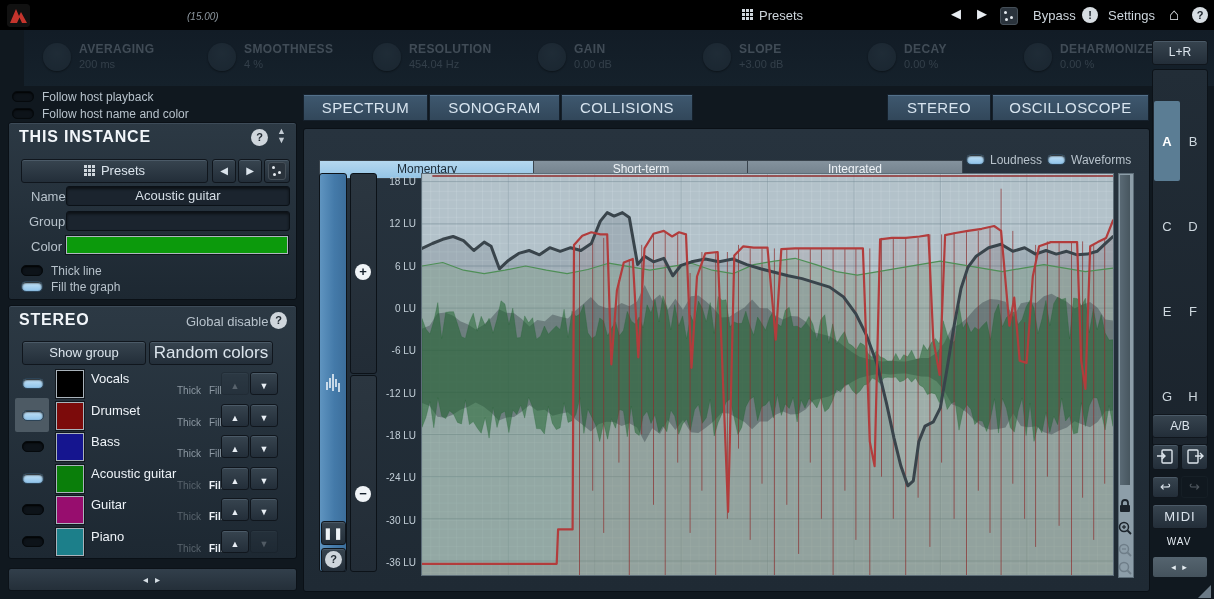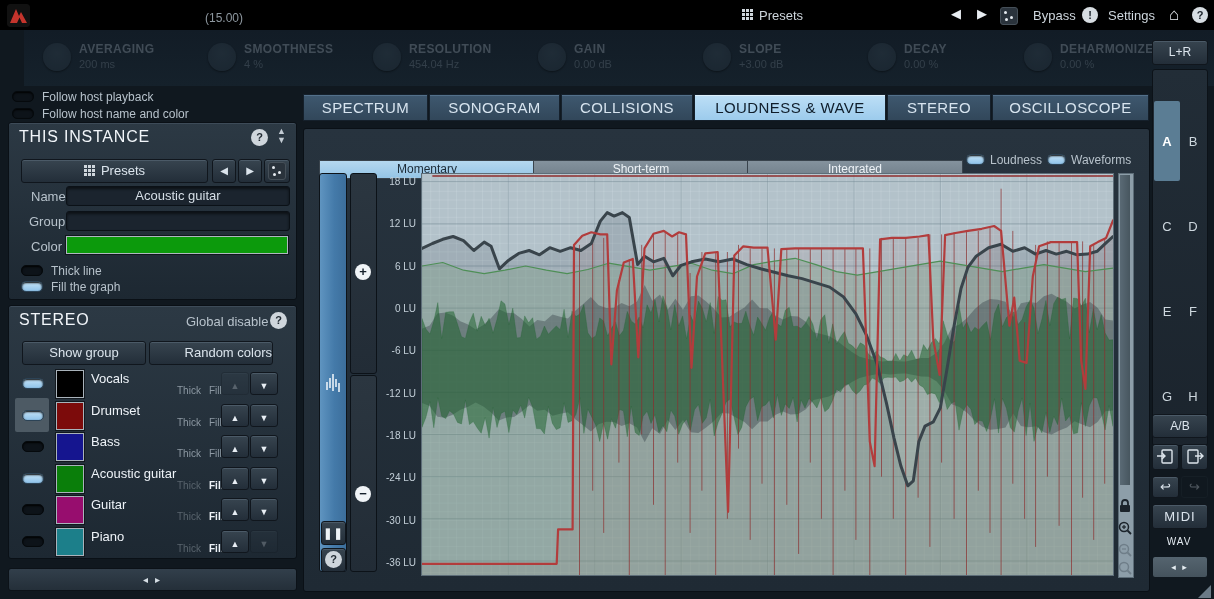--- a/index.html
+++ b/index.html
@@ -3,21 +3,21 @@
 <meta charset="utf-8">
 <style>
   html,body{margin:0;padding:0;background:#05090d;}
   #app{position:relative;width:1214px;height:599px;background:#10181f;font-family:"Liberation Sans",sans-serif;overflow:hidden;
        -webkit-font-smoothing:antialiased;color:#dfe7ee;}
   .abs{position:absolute;}
   
   #titlebar{left:0;top:0;width:1214px;height:30px;background:#000;}
   #logo{left:7px;top:4px;width:23px;height:23px;border-radius:3px;background:#000;}
   #app-title{left:38px;top:3px;font-size:19px;font-weight:bold;color:#fff;letter-spacing:.3px;}
-  #app-version{left:205px;top:11px;font-size:12px;color:#8d979f;}
+  #app-version{left:187px;top:11px;font-size:10px;color:#8d979f;font-style:italic;}
   .tbtxt{font-size:13px;color:#cdd5dc;top:8px;}
   .tbicon{top:6px;font-size:13px;color:#e8edf2;}
   .circle-ico{width:16px;height:16px;border-radius:50%;background:#d7dde2;color:#1a2129;font-size:11px;font-weight:bold;
               text-align:center;line-height:16px;}
   .grid-ico{display:inline-block;width:11px;height:11px;margin-right:6px;
             background:
              linear-gradient(#cfd6dc,#cfd6dc) 0 0/3px 3px, linear-gradient(#cfd6dc,#cfd6dc) 4px 0/3px 3px, linear-gradient(#cfd6dc,#cfd6dc) 8px 0/3px 3px,
              linear-gradient(#cfd6dc,#cfd6dc) 0 4px/3px 3px, linear-gradient(#cfd6dc,#cfd6dc) 4px 4px/3px 3px, linear-gradient(#cfd6dc,#cfd6dc) 8px 4px/3px 3px,
              linear-gradient(#cfd6dc,#cfd6dc) 0 8px/3px 3px, linear-gradient(#cfd6dc,#cfd6dc) 4px 8px/3px 3px, linear-gradient(#cfd6dc,#cfd6dc) 8px 8px/3px 3px;
             background-repeat:no-repeat;}
@@ -38,21 +38,21 @@
          color:#d6dfe7;font-size:13px;text-align:center;}
   .pill{width:20px;height:9px;border-radius:5px;background:#0d1319;border:1px solid #05090c;box-shadow:inset 0 1px 2px #000;}
   .pill.on{background:linear-gradient(#c4e2f6,#8fc3ea);border-color:#2c4356;}
   .toggle-label{font-size:12px;color:#b7c2cb;}
   .help-circle{width:17px;height:17px;border-radius:50%;background:#cfd6dc;color:#222b33;font-size:11px;font-weight:bold;
                text-align:center;line-height:17px;}
   
   #follow1{left:12px;top:87px;} #follow2{left:12px;top:104px;}
   .followrow .pill{display:inline-block;vertical-align:middle;margin-right:8px;}
   #instance-panel{left:8px;top:122px;width:287px;height:176px;}
-  .sect-title{font-size:16px;font-weight:normal;color:#f2f6fa;letter-spacing:.8px;}
+  .sect-title{font-size:16px;font-weight:bold;color:#f2f6fa;letter-spacing:.8px;}
   #tracks-panel{left:8px;top:305px;width:287px;height:252px;}
   .uarr,.darr{font-size:9px;color:#e8eef4;}
   .dim{opacity:.25;}
   .thickfill{font-size:10px;color:#8d99a3;}
   .tf-dim{color:#59646d;} .tf-on{color:#eef3f8;font-weight:bold;}
   .swatch{width:26px;height:26px;border:1px solid #a9b3bb;box-shadow:0 0 0 1px #12181e;}
   .trackname{font-size:13px;color:#eef3f8;}
   #left-resize{left:8px;top:568px;width:287px;height:21px;background:linear-gradient(#323f4b,#242f39);
                border:1px solid #0c1218;border-radius:3px;text-align:center;color:#d7dfe6;font-size:10px;line-height:21px;letter-spacing:2px;}
   
@@ -200,21 +200,21 @@
       <span class="pill on" style="display:inline-block;vertical-align:middle;margin-right:8px;"></span><span class="toggle-label">Fill the graph</span>
     </div>
   </div>
 
   <div class="abs panel" id="tracks-panel">
     <div class="abs sect-title" style="left:10px;top:5px;">STEREO</div>
     <div class="abs toggle-label" style="left:177px;top:8px;font-size:13px;">Global disable</div>
     <div class="abs help-circle" style="left:261px;top:6px;">?</div>
 
     <div class="abs btn" style="left:13px;top:35px;width:122px;height:22px;font-size:13px;line-height:22px;">Show group</div>
-    <div class="abs btn" style="left:140px;top:35px;width:122px;height:22px;font-size:13px;line-height:22px;text-align:right;">Random colors</div>
+    <div class="abs btn" style="left:140px;top:35px;width:122px;height:22px;font-size:17px;line-height:22px;">Random colors</div>
 
     <div class="abs" id="trackrows" style="left:0;top:62px;width:287px;height:188px;">
         <div class="abs" style="left: 0px; top: 0px; width: 287px; height: 31px;">
           <span class="abs pill on" style="left:13px;top:10px;"></span>
      <div class="abs swatch" style="left:47px;top:2px;background:#000000;"></div>
      <div class="abs trackname" style="left:82px;top:3px;">Vocals</div>
      <span class="abs thickfill " style="left:168px;top:17px;">Thick</span>
      <span class="abs thickfill " style="left:200px;top:17px;">Fill</span>
      <div class="abs btn dim" style="left:212px;top:4px;width:26px;height:21px;line-height:21px;"><span class="uarr">▲</span></div>
      <div class="abs btn " style="left:241px;top:4px;width:26px;height:21px;line-height:21px;"><span class="darr">▼</span></div>
@@ -266,21 +266,20 @@
      <div class="abs btn dim" style="left:241px;top:4px;width:26px;height:21px;line-height:21px;"><span class="darr">▼</span></div>
         </div>
       </div>
   </div>
 
   <div class="abs" id="left-resize">◂ ▸</div>
 
   <div class="abs maintab" style="left:303px;width:123px;">SPECTRUM</div>
   <div class="abs maintab" style="left:429px;width:129px;">SONOGRAM</div>
   <div class="abs maintab" style="left:561px;width:130px;">COLLISIONS</div>
-  <div class="abs maintab sel" style="left:694px;width:190px;">LOUDNESS &amp; WAVE</div>
   <div class="abs maintab" style="left:887px;width:102px;">STEREO</div>
   <div class="abs maintab" style="left:992px;width:155px;">OSCILLOSCOPE</div>
 
   <div class="abs" id="chart-panel">
     <div class="abs seg sel" style="left:15px;width:214px;">Momentary</div>
     <div class="abs seg" style="left:229px;width:214px;">Short-term</div>
     <div class="abs seg" style="left:443px;width:214px;">Integrated</div>
 
     <div class="abs" style="left:662px;top:21px;">
       <span class="pill on" style="display:inline-block;width:17px;height:9px;vertical-align:middle;margin-right:5px;"></span><span class="toggle-label">Loudness</span>

